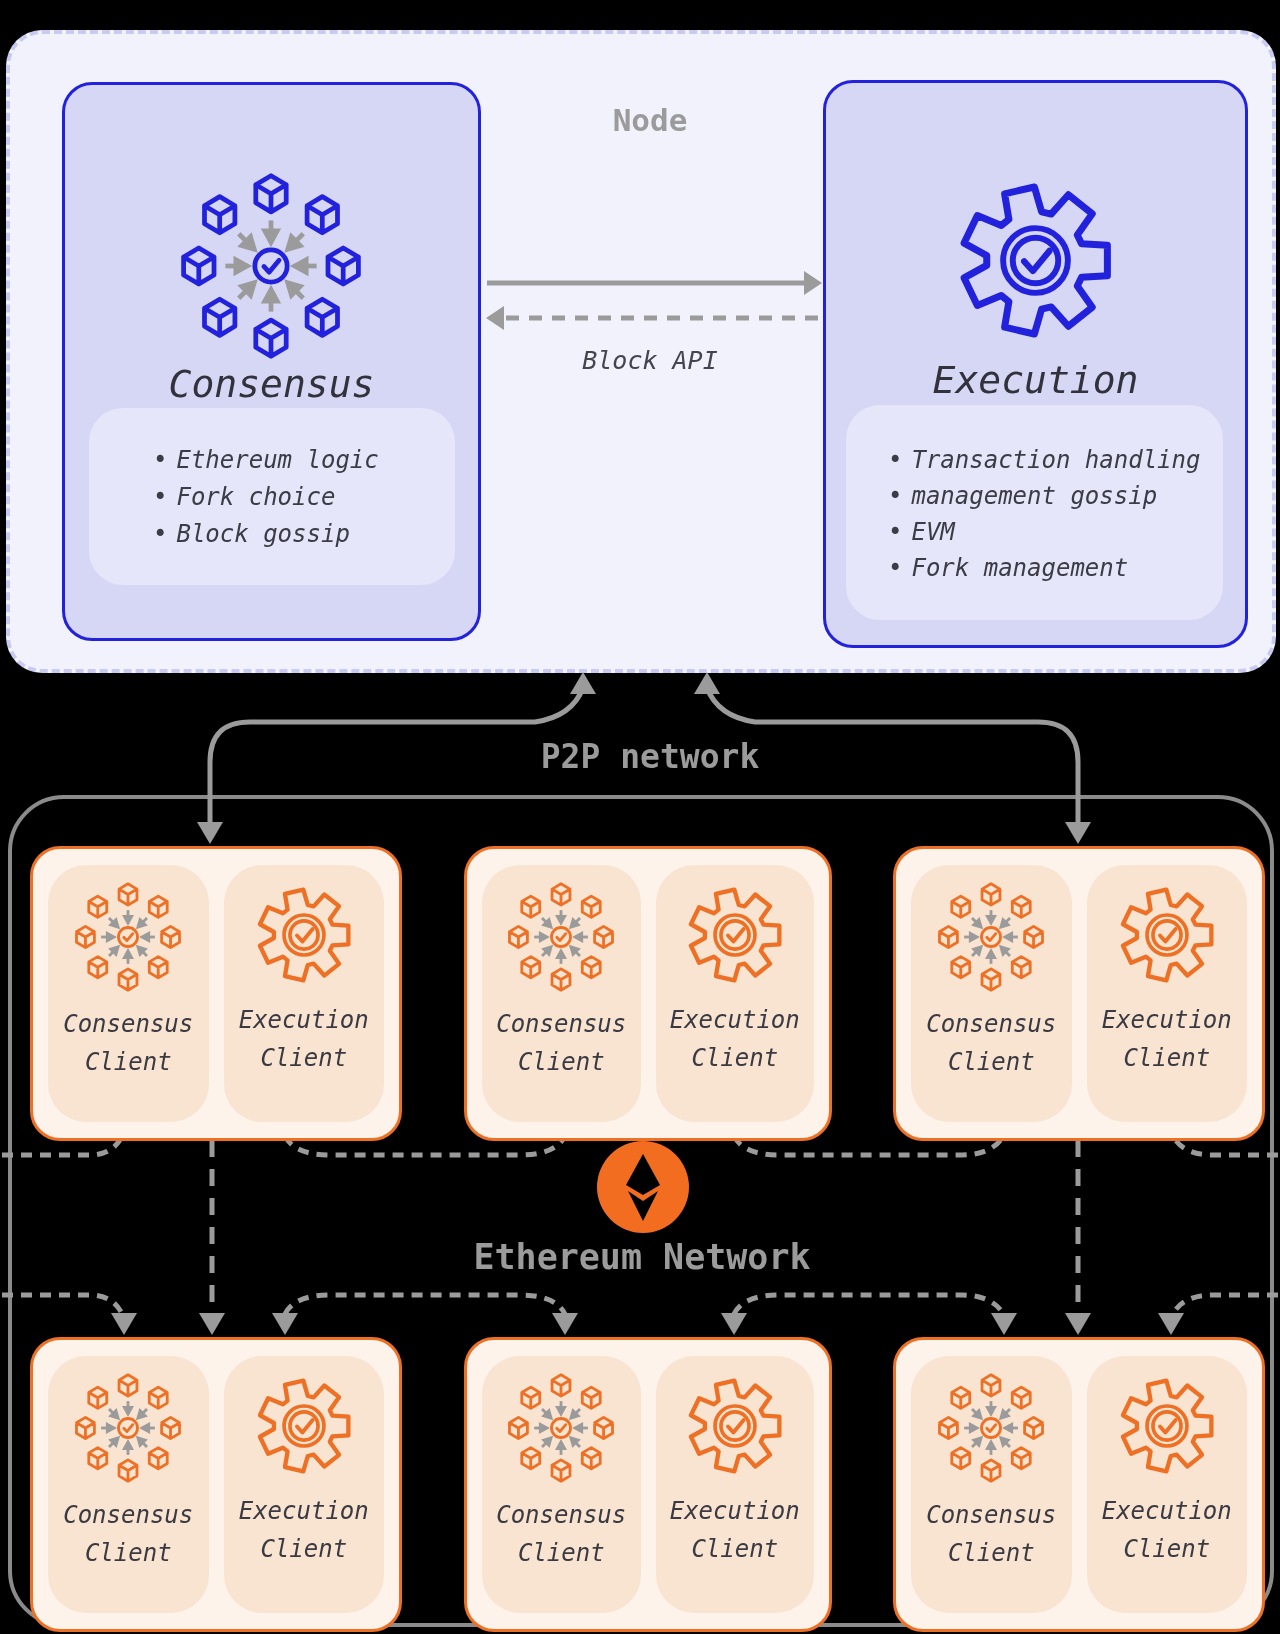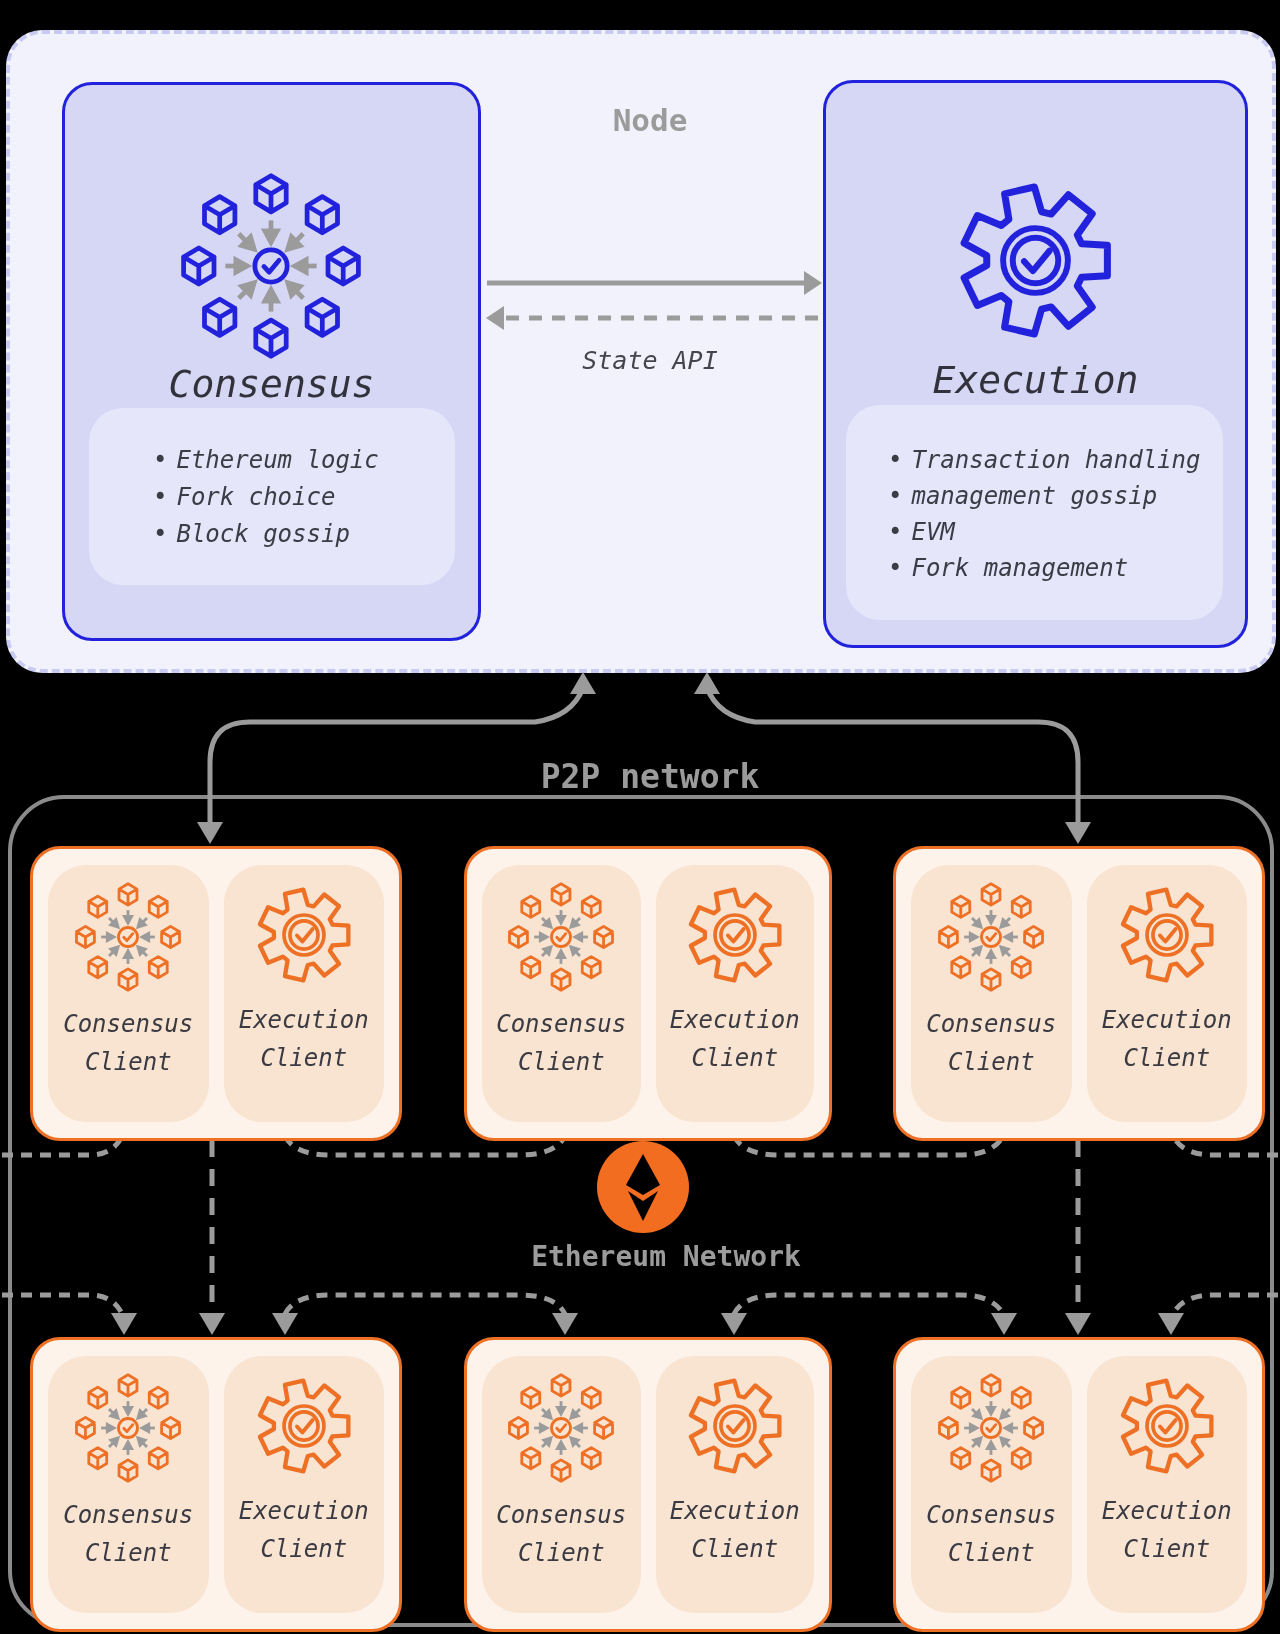--- a/index.html
+++ b/index.html
@@ -18,22 +18,22 @@
   #consensus-list{left:24px;top:323px;width:366px;height:177px;padding:34px 0 0 64px;box-sizing:border-box;}
   #execution-list{left:20px;top:322px;width:377px;height:215px;padding:37px 0 0 42px;box-sizing:border-box;}
   .bullet{display:flex;align-items:baseline;font-style:italic;font-size:24px;color:#3c3c46;}
   #consensus-list .bullet{line-height:37px;}
   #execution-list .bullet{line-height:36px;}
   .dot{margin-right:9px;font-style:normal;}
   .gray-label{color:#9b9b9b;font-weight:700;text-align:center;z-index:2;}
   #local-node-label{left:500px;top:100px;width:300px;font-size:31px;line-height:40px;}
   #engine-api-label{left:450px;top:346px;width:400px;text-align:center;font-style:italic;
                     font-size:25px;line-height:30px;color:#45454d;z-index:2;}
-  #p2p-label{left:450px;top:737px;width:400px;font-size:33px;line-height:40px;margin-top:20px;}
-  #eth-label{left:416px;top:1240px;width:500px;font-size:28px;line-height:34px;}
+  #p2p-label{left:450px;top:737px;width:400px;font-size:33px;line-height:40px;}
+  #eth-label{left:392px;top:1240px;width:500px;font-size:35px;line-height:34px;}
   
   #big-rect{left:8px;top:795px;width:1266px;height:832px;border:4px solid #8b8b8b;
             border-radius:56px;box-sizing:border-box;z-index:0;}
   .peer-card{background:#fdf3ea;border:3px solid #ed7025;border-radius:30px;height:257px;
              display:flex;gap:15px;padding:16px 15px;box-sizing:content-box;z-index:2;}
   .peer-sub{flex:1;background:#f9e3d1;border-radius:38px;display:flex;flex-direction:column;
             align-items:center;}
   .peer-sub svg{margin-top:16px;}
   .peer-label{margin-top:12px;text-align:center;font-style:italic;font-size:24px;
               line-height:38px;color:#3a3a42;}
@@ -179,21 +179,21 @@
           <span class="dot">•</span>
           <span>EVM</span>
         </div>
       <div class="bullet">
           <span class="dot">•</span>
           <span>Fork management</span>
         </div>
     </div>
   </div>
 
-  <div class="abs" id="engine-api-label">State API</div>
+  <div class="abs" id="engine-api-label">Block API</div>
 
   <div class="abs" id="big-rect"></div>
 
   <div class="abs gray-label" id="p2p-label">P2P network</div>
 
   <svg class="abs" style="left:597px;top:1141px;z-index:2" width="92" height="92">
     <circle cx="46" cy="46" r="46" fill="#f36d21"></circle>
     <polygon points="46,13 63,44 46,54 29,44" fill="#000000"></polygon>
     <polygon points="46,80 61,50 46,60 31,50" fill="#000000"></polygon>
   </svg>

